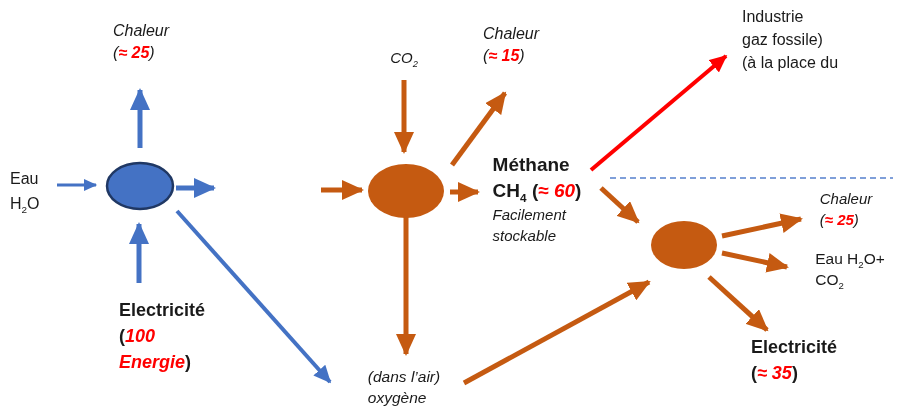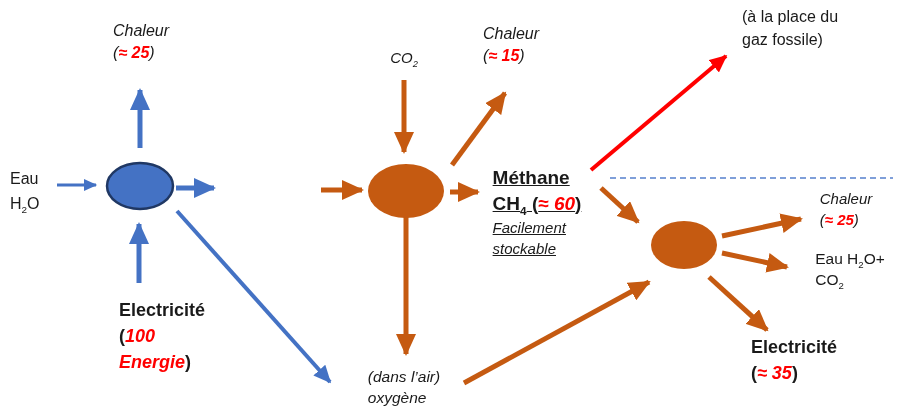--- a/index.html
+++ b/index.html
@@ -86,30 +86,31 @@
 
   <div class="lbl italic center small" style="left:404px;top:47px;">
     <div><span>CO</span><sub>2</sub></div>
   </div>
 
   <div class="lbl italic center" style="left:511px;top:23px;">
     <div>Chaleur</div>
     <div><span>(</span><span class="val">≈ 15</span><span>)</span></div>
   </div>
 
-  <div class="lbl bold big center" style="left:537px;top:165px;text-decoration:underline;">
+  <div class="lbl bold big center" style="left:537px;top:152px;">
     <div>Méthane</div>
     <div><span>CH</span><sub>4</sub><span> (</span><span class="val">≈ 60</span><span>)</span></div>
     <div class="note">Facilement</div>
     <div class="note">stockable</div>
   </div>
 
   <div class="lbl" style="left:742px;top:5px;line-height:23px;">
+    <div>Industrie</div>
+    <div>gaz fossile)</div>
     <div>(à la place du</div>
-    <div>gaz fossile)</div>
   </div>
 
   <div class="lbl italic center small" style="left:846px;top:188px;">
     <div>Chaleur</div>
     <div><span>(</span><span class="val">≈ 25</span><span>)</span></div>
   </div>
 
   <div class="lbl center" style="left:850px;top:248px;font-size:15.5px;line-height:21px;">
     <div><span>Eau H</span><sub>2</sub><span>O+</span></div>
     <div><span>CO</span><sub>2</sub></div>

